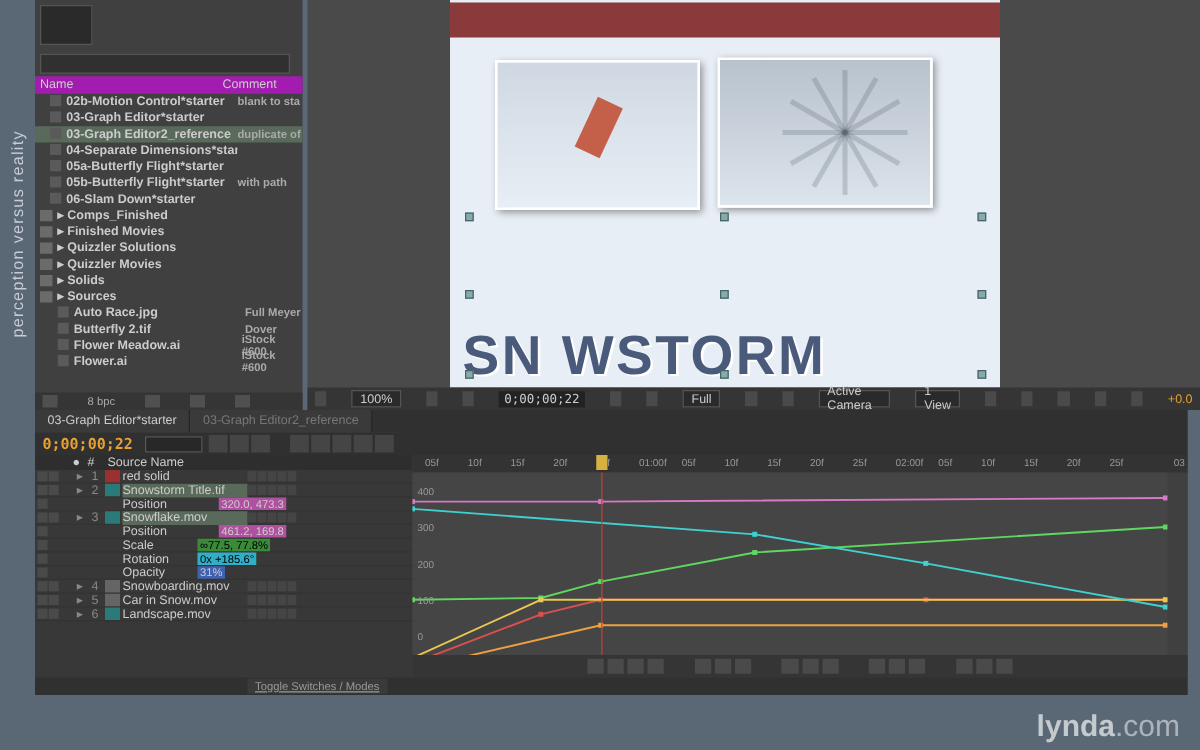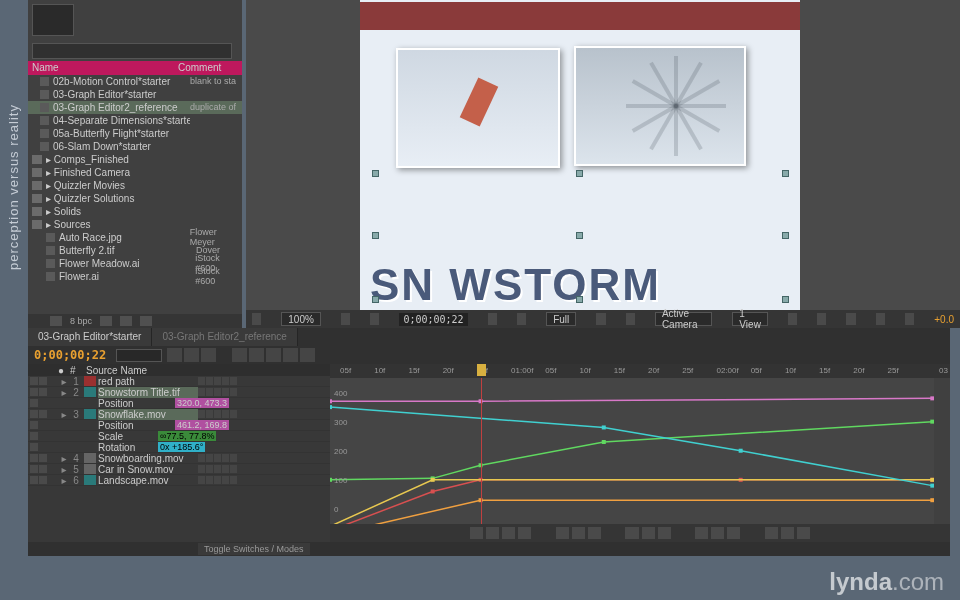--- a/index.html
+++ b/index.html
@@ -2,32 +2,32 @@
 <html><head>
 <meta charset="utf-8">
 <style>
 * { margin:0; padding:0; box-sizing:border-box; font-family:Arial,sans-serif; }
 body { background:#5a6775; width:960px; height:600px; overflow:hidden; position:relative; }
 .vtext { position:absolute; left:6px; top:270px; transform:rotate(-90deg); transform-origin:left top; color:#c5ccd5; font-size:13px; letter-spacing:1px; white-space:nowrap; }
 .project { position:absolute; left:28px; top:0; width:214px; height:328px; background:#404040; }
 .thumb { width:42px; height:32px; background:#2a2a2a; border:1px solid #555; margin:4px; }
 .search { margin:2px 4px; }
 .search input { width:200px; height:16px; background:#303030; border:1px solid #555; color:#ccc; font-size:10px; padding:0 14px; }
-.phdr { display:flex; background:#be185d; font-size:10px; color:#ccc; height:14px; align-items:center; }
+.phdr { display:flex; background:#a21caf; font-size:10px; color:#ccc; height:14px; align-items:center; }
 .phdr .c1 { width:150px; padding-left:4px; }
-.plist { font-size:10px; color:#ccc; }
+.plist { font-size:10px; color:#ccc;font-weight:bold; }
 .prow { height:13px; display:flex; align-items:center; padding-left:4px; }
 .prow .n { width:150px; white-space:nowrap; overflow:hidden; }
 .prow .n::before { content:""; display:inline-block; width:9px; height:9px; background:#5a5a5a; margin-right:4px; vertical-align:middle; }
 .prow.folder .n::before { background:#6b6b6b; width:10px; }
 .prow.sel { background:#5a6a5a; }
 .prow.item { padding-left:12px; }
 .prow.srcitem { padding-left:18px; }
 .prow .c { color:#aaa; font-size:9px; }
-.pfoot { position:absolute; bottom:0; left:0; right:0; height:14px; background:#353535; display:flex; align-items:center; gap:8px; padding:0 22px; font-size:9px; color:#aaa; }
+.pfoot { position:absolute; bottom:0; left:0; right:0; height:14px; background:#353535; display:flex; align-items:center; gap:24px; padding:0 6px; font-size:9px; color:#aaa; }
 .pfoot .ic { width:12px; height:10px; background:#505050; }
 .viewer { position:absolute; left:246px; top:0; right:0; height:328px; background:#4a4a4a; }
 .canvas { position:absolute; left:114px; top:0; width:440px; height:310px; background:#e8eef5; overflow:hidden; }
 .redbar { height:28px; background:#8a3a3a; margin-top:2px; }
 .photo { position:absolute; border:2px solid #fff; box-shadow:2px 2px 6px rgba(0,0,0,.4); }
 .p1 { left:36px; top:48px; width:164px; height:120px; background:linear-gradient(#cfd8e2,#e8eef5); }
 .p1::after { content:""; position:absolute; left:70px; top:30px; width:22px; height:44px; background:#c4604a; transform:rotate(25deg); }
 .p2 { left:214px; top:46px; width:172px; height:120px; background:linear-gradient(#b8c2cc,#dce4ec); }
 .star { position:absolute; left:50px; top:8px; width:100px; height:100px; }
 .star span { position:absolute; left:48px; top:0; width:4px; height:100px; background:rgba(60,70,80,.2); }
@@ -63,21 +63,21 @@
 .cred{background:#9a3030;} .cteal{background:#2a7a7a;} .cpink{background:#b050a0;margin-left:17px;} .cgrey{background:#656565;} .cgreen{background:#3a8a3a;color:#000;} .ccyan{background:#30b0c8;color:#000;} .cblue{background:#4060b0;}
 .graph { position:absolute; left:302px; top:36px; right:0; bottom:14px; background:#404040; }
 .ruler { height:14px; background:#333; position:relative; font-size:8px; color:#999; }
 .ruler span { position:absolute; top:2px; }
 .plot { position:absolute; left:0; top:14px; right:16px; bottom:18px; background:#454545; }
 .plot .yl { position:absolute; left:4px; font-size:8px; color:#999; }
 .cti { position:absolute; top:0; bottom:0; width:1px; background:#c04040; }
 .cti::before { content:""; position:absolute; top:-14px; left:-4px; width:9px; height:12px; background:#d8b040; }
 .gbtns { position:absolute; bottom:0; left:0; right:0; height:18px; background:#353535; display:flex; align-items:center; gap:3px; padding:0 140px; }
 .gbtns i { width:14px; height:12px; background:#4a4a4a; }
-.tfoot { position:absolute; bottom:0; left:0; right:0; height:14px; background:#303030; display:flex; align-items:center; font-size:9px; color:#999; }
+.tfoot { position:absolute; bottom:0; left:0; right:0; height:14px; background:#303030; display:flex; align-items:center; font-size:9px; color:#999;text-decoration:underline; }
 .tfoot .tgl { margin-left:160px; background:#3a3a3a; padding:1px 6px; }
 .logo { position:absolute; right:16px; bottom:4px; font-size:24px; color:rgba(255,255,255,.5); }
 .logo b { color:rgba(255,255,255,.65); }
 svg.curves { position:absolute; inset:0; width:100%; height:100%; }
 </style>
 </head>
 <body>
 
 <div class="vtext">perception versus reality</div>
 
@@ -105,44 +105,48 @@
       </div>
       <div class="prow item">
         <div class="n">04-Separate Dimensions*starter</div>
         <div class="c"></div>
       </div>
       <div class="prow item">
         <div class="n">05a-Butterfly Flight*starter</div>
         <div class="c"></div>
       </div>
       <div class="prow item">
+        <div class="n">05b-Butterfly Flight*starter</div>
+        <div class="c">with path</div>
+      </div>
+      <div class="prow item">
         <div class="n">06-Slam Down*starter</div>
         <div class="c"></div>
       </div>
       <div class="prow folder">
         <div class="n">▸ Comps_Finished</div>
       </div>
       <div class="prow folder">
-        <div class="n">▸ Finished Camera</div>
+        <div class="n">▸ Finished Movies</div>
+      </div>
+      <div class="prow folder">
+        <div class="n">▸ Quizzler Solutions</div>
       </div>
       <div class="prow folder">
         <div class="n">▸ Quizzler Movies</div>
-      </div>
-      <div class="prow folder">
-        <div class="n">▸ Quizzler Solutions</div>
       </div>
       <div class="prow folder">
         <div class="n">▸ Solids</div>
       </div>
       <div class="prow folder">
         <div class="n">▸ Sources</div>
       </div>
       <div class="prow srcitem">
         <div class="n">Auto Race.jpg</div>
-        <div class="c">Flower Meyer</div>
+        <div class="c">Full Meyer</div>
       </div>
       <div class="prow srcitem">
         <div class="n">Butterfly 2.tif</div>
         <div class="c">Dover</div>
       </div>
       <div class="prow srcitem">
         <div class="n">Flower Meadow.ai</div>
         <div class="c">iStock #600</div>
       </div>
       <div class="prow srcitem">
@@ -235,21 +239,21 @@
     </div>
     <div id="layers">
         <div class="lrow">
           <div class="tog">
             <i></i>
             <i></i>
           </div>
           <div class="num">▸</div>
           <div class="num">1</div>
           <div class="cbox cred"></div>
-          <div class="name">red path</div>
+          <div class="name">red solid</div>
           <div class="sw">
             <i></i>
             <i></i>
             <i></i>
             <i></i>
             <i></i>
           </div>
         </div>
         <div class="lrow sel">
           <div class="tog">
@@ -305,20 +309,27 @@
           </div>
           <div class="lprop name">Scale</div>
           <div class="val cgreen">∞77.5, 77.8%</div>
         </div>
         <div class="lrow">
           <div class="tog">
             <i></i>
           </div>
           <div class="lprop name">Rotation</div>
           <div class="val ccyan">0x +185.6°</div>
+        </div>
+        <div class="lrow">
+          <div class="tog">
+            <i></i>
+          </div>
+          <div class="lprop name">Opacity</div>
+          <div class="val cblue">31%</div>
         </div>
         <div class="lrow">
           <div class="tog">
             <i></i>
             <i></i>
           </div>
           <div class="num">▸</div>
           <div class="num">4</div>
           <div class="cbox cgrey"></div>
           <div class="name">Snowboarding.mov</div>

